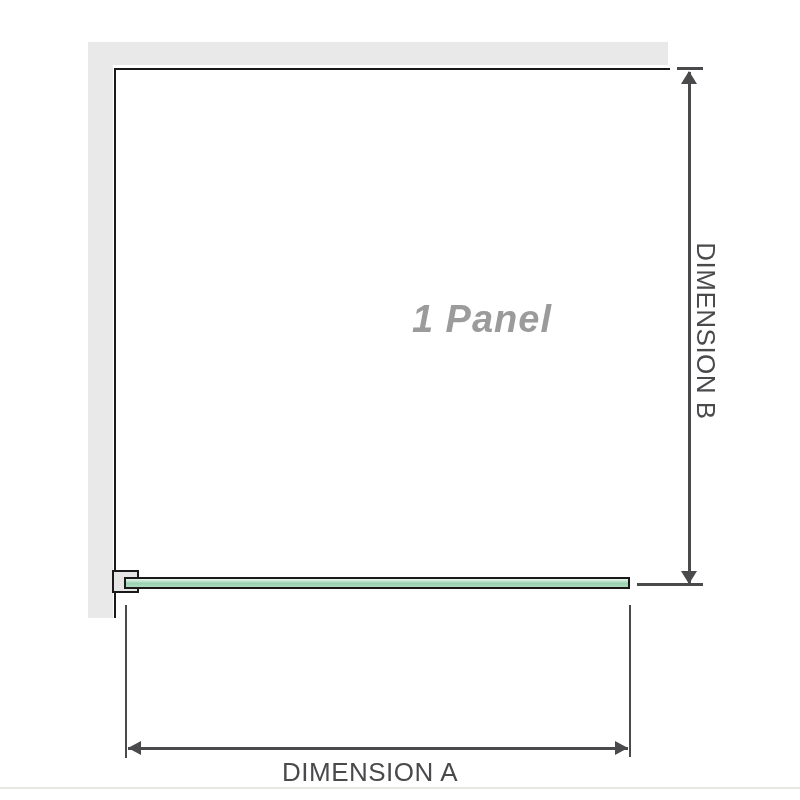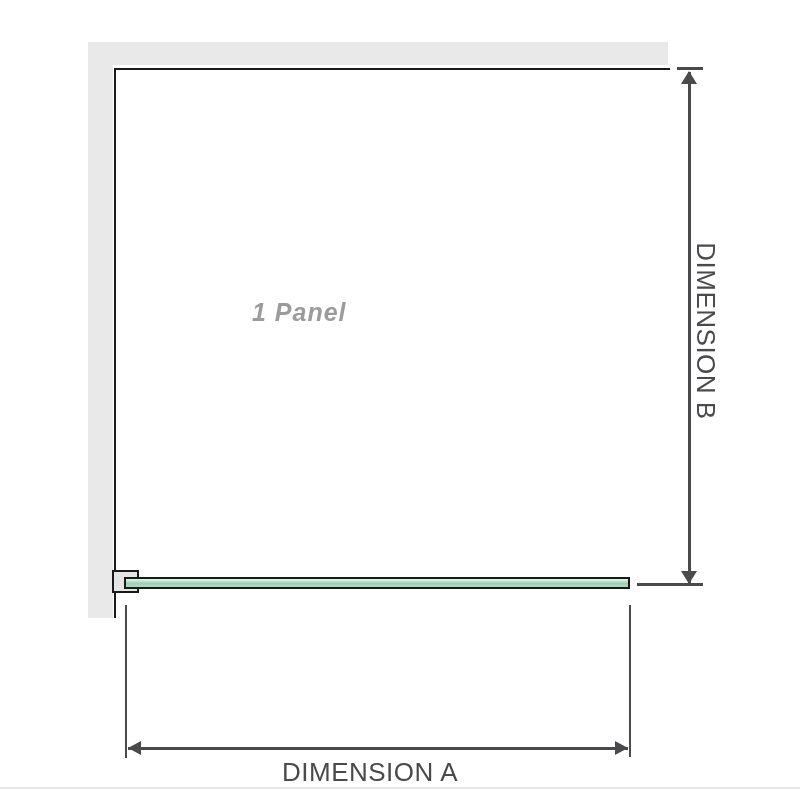--- a/index.html
+++ b/index.html
@@ -76,25 +76,25 @@
     white-space: nowrap;
     text-align: center;
   }
   .dim-label.vertical {
     transform: rotate(90deg);
   }
 
   
   .panel-label {
     color: var(--label-gray, #9b9b9b);
-    font-size: 25px;
+    font-size: 38px;
     font-style: italic;
     font-weight: 600;
     letter-spacing: 1px;
-    text-align: left;
+    text-align: right;
     white-space: nowrap;
   }
 
   
   .separator { background: var(--separator, #e7e6e2); }
 </style>
 </head>
 <body>
 
 <div id="canvas">

